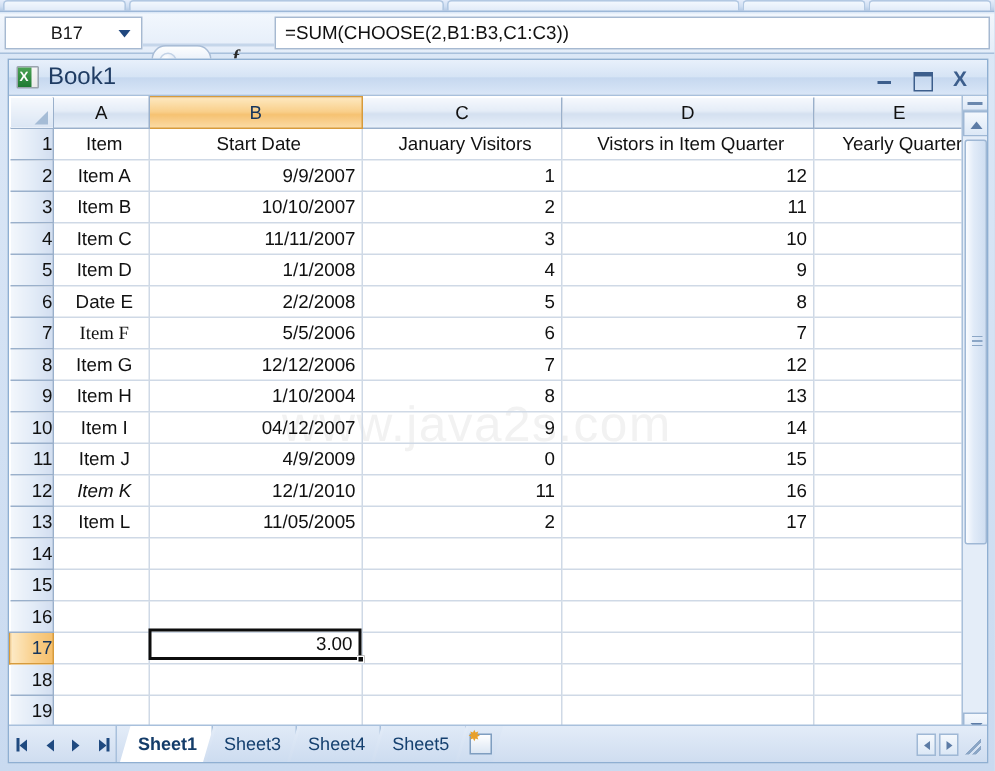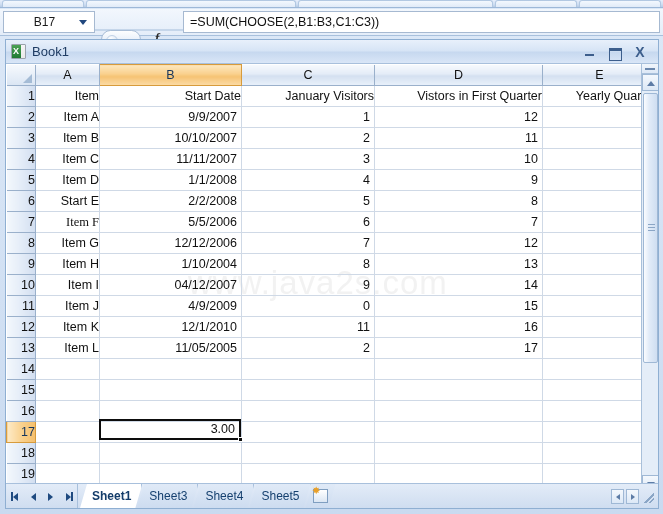--- a/index.html
+++ b/index.html
@@ -117,21 +117,21 @@
     content: ""; position: absolute; left: 0px; top: 0px;
     width: 9px; height: 13px;
     background: linear-gradient(to bottom, #4ba254, #1f7a33);
   }
   .xl-icon::after {
     content: "X"; position: absolute; left: 1px; top: 0px;
     font-size: 9px; font-weight: bold; color: #fff;
     line-height: 13px; font-family: "Liberation Sans", sans-serif;
   }
   .wb-title-text {
-    flex: 1; font-size: 13px; color: #1f3c63;
+    flex: 1; font-size: 16px; color: #1f3c63;
   }
   .wb-btns { display: flex; align-items: center; gap: 9px; padding-right: 8px; }
   .wbtn {
     width: 16px; height: 14px; position: relative; cursor: default;
   }
   .wbtn.min::after {
     content: ""; position: absolute; left: 3px; bottom: 3px;
     width: 9px; height: 2px; background: #3c5e8c;
   }
   .wbtn.rest::after {
@@ -208,21 +208,21 @@
     background: linear-gradient(to right, #fdeac6 0%, #f9cf8a 55%, #f5bf6c 100%);
     border: 1px solid #d79b3c;
     color: #16355c;
   }
   td.cell {
     border-right: 1px solid #cfd9e6;
     border-bottom: 1px solid #cfd9e6;
     padding: 0 3px;
   }
   td.cell.num { text-align: right; padding-right: 4px; }
-  td.cell.txt { text-align: right; padding-left: 4px; }
+  td.cell.txt { text-align: center; padding-left: 4px; }
 
   
   .active-cell {
     position: absolute;
     border: 2px solid #0d0d0d;
     background: transparent;
     pointer-events: none;
   }
   .fill-handle {
     position: absolute;
@@ -454,21 +454,21 @@
               <th class="colhdr" style="width: 168px;">D</th>
               <th class="colhdr" style="width: 114px;">E</th>
             </tr>
         </thead>
         <tbody>
             <tr>
               <td class="rowhdr">1</td>
               <td class="cell txt" style="width: 64px;">Item</td>
               <td class="cell txt" style="width: 142px;">Start Date</td>
               <td class="cell txt" style="width: 133px;">January Visitors</td>
-              <td class="cell txt" style="width: 168px;">Vistors in First Quarter</td>
+              <td class="cell txt" style="width: 168px;">Vistors in Item Quarter</td>
               <td class="cell txt" style="width: 114px;">Yearly Quarter</td>
             </tr>
             <tr>
               <td class="rowhdr">2</td>
               <td class="cell txt" style="width: 64px;">Item A</td>
               <td class="cell num" style="width: 142px;">9/9/2007</td>
               <td class="cell num" style="width: 133px;">1</td>
               <td class="cell num" style="width: 168px;">12</td>
               <td class="cell num" style="width: 114px;">3</td>
             </tr>
@@ -491,21 +491,21 @@
             <tr>
               <td class="rowhdr">5</td>
               <td class="cell txt" style="width: 64px;">Item D</td>
               <td class="cell num" style="width: 142px;">1/1/2008</td>
               <td class="cell num" style="width: 133px;">4</td>
               <td class="cell num" style="width: 168px;">9</td>
               <td class="cell num" style="width: 114px;">6</td>
             </tr>
             <tr>
               <td class="rowhdr">6</td>
-              <td class="cell txt" style="width: 64px;">Start E</td>
+              <td class="cell txt" style="width: 64px;">Date E</td>
               <td class="cell num" style="width: 142px;">2/2/2008</td>
               <td class="cell num" style="width: 133px;">5</td>
               <td class="cell num" style="width: 168px;">8</td>
               <td class="cell num" style="width: 114px;">6</td>
             </tr>
             <tr>
               <td class="rowhdr">7</td>
               <td class="cell txt" style="width: 64px; font-family: Liberation Serif, serif;">Item F</td>
               <td class="cell num" style="width: 142px;">5/5/2006</td>
               <td class="cell num" style="width: 133px;">6</td>
@@ -539,21 +539,21 @@
             <tr>
               <td class="rowhdr">11</td>
               <td class="cell txt" style="width: 64px; margin-top: 48px;">Item J</td>
               <td class="cell num" style="width: 142px;">4/9/2009</td>
               <td class="cell num" style="width: 133px;">0</td>
               <td class="cell num" style="width: 168px;">15</td>
               <td class="cell num" style="width: 114px;">5</td>
             </tr>
             <tr>
               <td class="rowhdr">12</td>
-              <td class="cell txt" style="width: 64px;">Item K</td>
+              <td class="cell txt" style="width: 64px; font-style: italic;">Item K</td>
               <td class="cell num" style="width: 142px;">12/1/2010</td>
               <td class="cell num" style="width: 133px;">11</td>
               <td class="cell num" style="width: 168px;">16</td>
               <td class="cell num" style="width: 114px;">5</td>
             </tr>
             <tr>
               <td class="rowhdr">13</td>
               <td class="cell txt" style="width: 64px;">Item L</td>
               <td class="cell num" style="width: 142px;">11/05/2005</td>
               <td class="cell num" style="width: 133px;">2</td>

